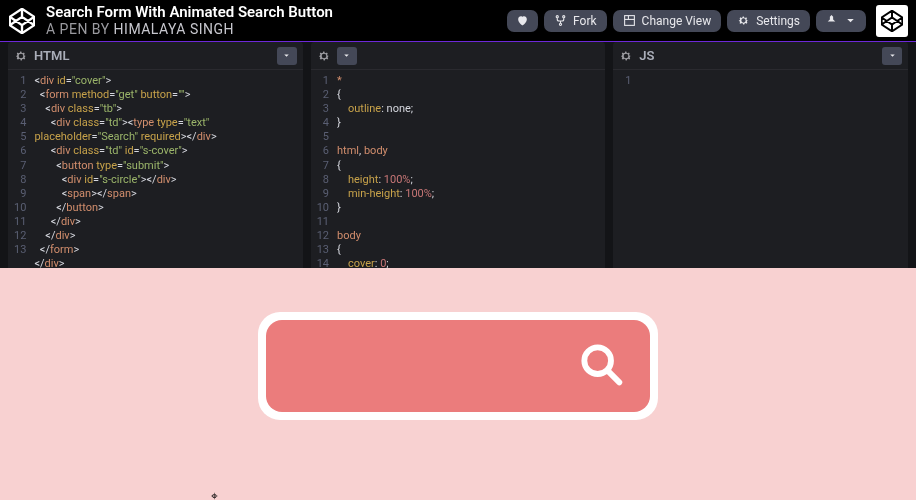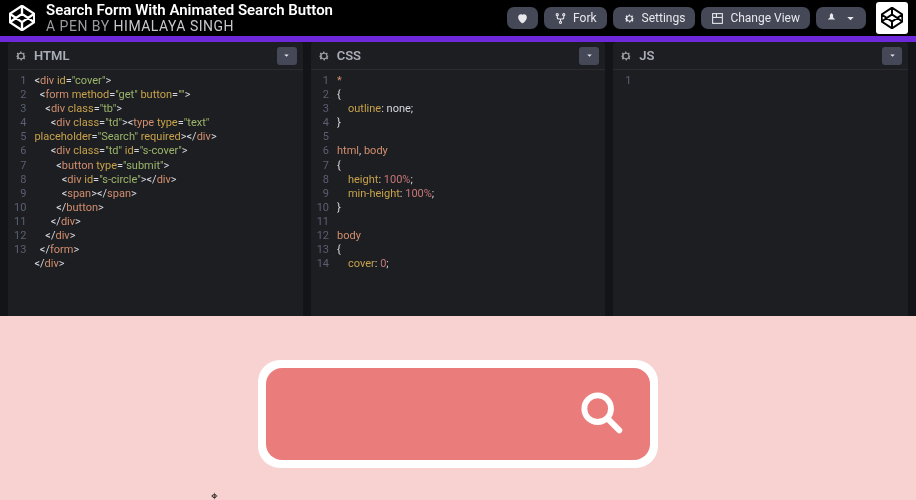--- a/index.html
+++ b/index.html
@@ -1,28 +1,28 @@
 <!DOCTYPE html>
 <html><head>
 <meta charset="utf-8">
 <style>
 *{margin:0;padding:0;box-sizing:border-box;font-family:-apple-system,BlinkMacSystemFont,"Segoe UI",Roboto,sans-serif}
 body{background:#131417;width:916px;height:500px;overflow:hidden}
-.header{height:42px;background:#000;display:flex;align-items:center;padding:16px 8px;border-bottom:6px solid #6d28d9}
+.header{height:42px;background:#000;display:flex;align-items:center;padding:16px 8px;border-bottom:1px solid #6d28d9}
 .logo{width:28px;height:28px;display:flex;align-items:center;justify-content:center;margin-right:10px}
 .title-area{flex:1}
 .pen-title{color:#fff;font-size:15px;font-weight:600;line-height:1.1}
 .pen-byline{color:#9b9ba0;font-size:14px;letter-spacing:0.5px;text-transform:uppercase}
 .pen-byline a{color:#c7c7ce;text-decoration:none}
 .hdr-buttons{display:flex;gap:6px;align-items:center}
 .hdr-btn{background:#444857;color:#e8e8ec;border:none;height:22px;padding:0 10px;font-size:12px;border-radius:7px;display:flex;align-items:center;gap:6px;cursor:pointer}
 .hdr-btn.icon-only{padding:0 9px}
 .hdr-btn svg{width:13px;height:13px;fill:#e8e8ec}
 .avatar{width:32px;height:32px;background:#fff;border-radius:3px;display:flex;align-items:center;justify-content:center;margin-left:4px}
-.panes{display:flex;height:274px;gap:8px;padding:0 8px;background:#131417}
+.panes{display:flex;height:226px;gap:8px;padding:0 8px;background:#131417}
 .pane{flex:1;display:flex;flex-direction:column;background:#1d1e22;border-radius:4px 4px 0 0;overflow:hidden}
 .pane-header{height:28px;background:#1d1e22;display:flex;align-items:center;padding:0 6px;gap:6px;border-bottom:1px solid #2a2a2f}
 .pane-gear{width:14px;height:14px;fill:#9b9ba0;cursor:pointer}
 .pane-title{color:#aaaeb9;font-size:13px;font-weight:600;flex:1}
 .pane-collapse{width:20px;height:18px;background:#444857;border-radius:3px;display:flex;align-items:center;justify-content:center;cursor:pointer}
 .pane-collapse svg{width:9px;height:9px;fill:#e8e8ec}
 .code{flex:1;display:flex;font-family:"SFMono-Regular",Consolas,Menlo,monospace;font-size:11px;line-height:14.1px;overflow:hidden}
 .gutter{background:#1d1e22;color:#5a5f73;text-align:right;padding:4px 8px 0 6px;user-select:none;min-width:26px}
 .codearea{padding:4px 6px 0 0;color:#d5d7de;white-space:pre;overflow:hidden}
 .t{color:#d28e6d} 
@@ -59,31 +59,31 @@
         </svg>
     </button>
     <button class="hdr-btn">
       <svg viewBox="0 0 24 24">
           <path d="M6 3a2 2 0 100 4 2 2 0 000-4zm12 0a2 2 0 100 4 2 2 0 000-4zM6 7v3c0 2 2 3 4 3h4c2 0 4-1 4-3V7M12 13v4m0 0a2 2 0 100 4 2 2 0 000-4z" fill="none" stroke="#e8e8ec" stroke-width="2"></path>
         </svg>
       <span>Fork</span>
     </button>
     <button class="hdr-btn">
       <svg viewBox="0 0 24 24">
-          <path d="M12 8a4 4 0 100 8 4 4 0 000-8zm9 4l-2 .5-.8 2 1 1.8-1.5 1.5-1.8-1-2 .8-.5 2h-2l-.5-2-2-.8-1.8 1L4.6 17l1-1.8-.8-2L3 12l2-.5.8-2-1-1.8L6.3 6.2l1.8 1 2-.8.5-2h2l.5 2 2 .8 1.8-1 1.5 1.5-1 1.8.8 2z"></path>
-        </svg>
-      <span>Settings</span>
-    </button>
-    <button class="hdr-btn">
-      <svg viewBox="0 0 24 24">
           <rect x="3" y="3" width="18" height="18" fill="none" stroke="#e8e8ec" stroke-width="2"></rect>
           <line x1="3" y1="10" x2="21" y2="10" stroke="#e8e8ec" stroke-width="2"></line>
           <line x1="10" y1="3" x2="10" y2="10" stroke="#e8e8ec" stroke-width="2"></line>
         </svg>
       <span>Change View</span>
+    </button>
+    <button class="hdr-btn">
+      <svg viewBox="0 0 24 24">
+          <path d="M12 8a4 4 0 100 8 4 4 0 000-8zm9 4l-2 .5-.8 2 1 1.8-1.5 1.5-1.8-1-2 .8-.5 2h-2l-.5-2-2-.8-1.8 1L4.6 17l1-1.8-.8-2L3 12l2-.5.8-2-1-1.8L6.3 6.2l1.8 1 2-.8.5-2h2l.5 2 2 .8 1.8-1 1.5 1.5-1 1.8.8 2z"></path>
+        </svg>
+      <span>Settings</span>
     </button>
     <button class="hdr-btn icon-only">
       <svg viewBox="0 0 24 24">
           <path d="M12 2l3 3v5l4 4H5l4-4V5z M12 14v7"></path>
         </svg>
       <svg viewBox="0 0 24 24" width="8" height="8">
           <path d="M6 9l6 6 6-6"></path>
         </svg>
     </button>
     <div class="avatar">
@@ -125,21 +125,20 @@
   &lt;/<span class="t">form</span>&gt;
 &lt;/<span class="t">div</span>&gt;</div>
     </div>
   </div>
 
   <div class="pane">
     <div class="pane-header">
       <svg class="pane-gear" viewBox="0 0 24 24">
           <path d="M12 8a4 4 0 100 8 4 4 0 000-8zm9 4l-2 .5-.8 2 1 1.8-1.5 1.5-1.8-1-2 .8-.5 2h-2l-.5-2-2-.8-1.8 1L4.6 17l1-1.8-.8-2L3 12l2-.5.8-2-1-1.8L6.3 6.2l1.8 1 2-.8.5-2h2l.5 2 2 .8 1.8-1 1.5 1.5-1 1.8.8 2z"></path>
         </svg>
-      <div class="pane-title">CSS</div>
       <div class="pane-collapse">
           <svg viewBox="0 0 24 24">
             <path d="M6 9l6 6 6-6"></path>
           </svg>
         </div>
     </div>
     <div class="code">
       <div class="gutter" id="css-gutter">1<br>2<br>3<br>4<br>5<br>6<br>7<br>8<br>9<br>10<br>11<br>12<br>13<br>14</div>
       <div class="codearea" id="css-code"><span class="t">*</span>
 {

